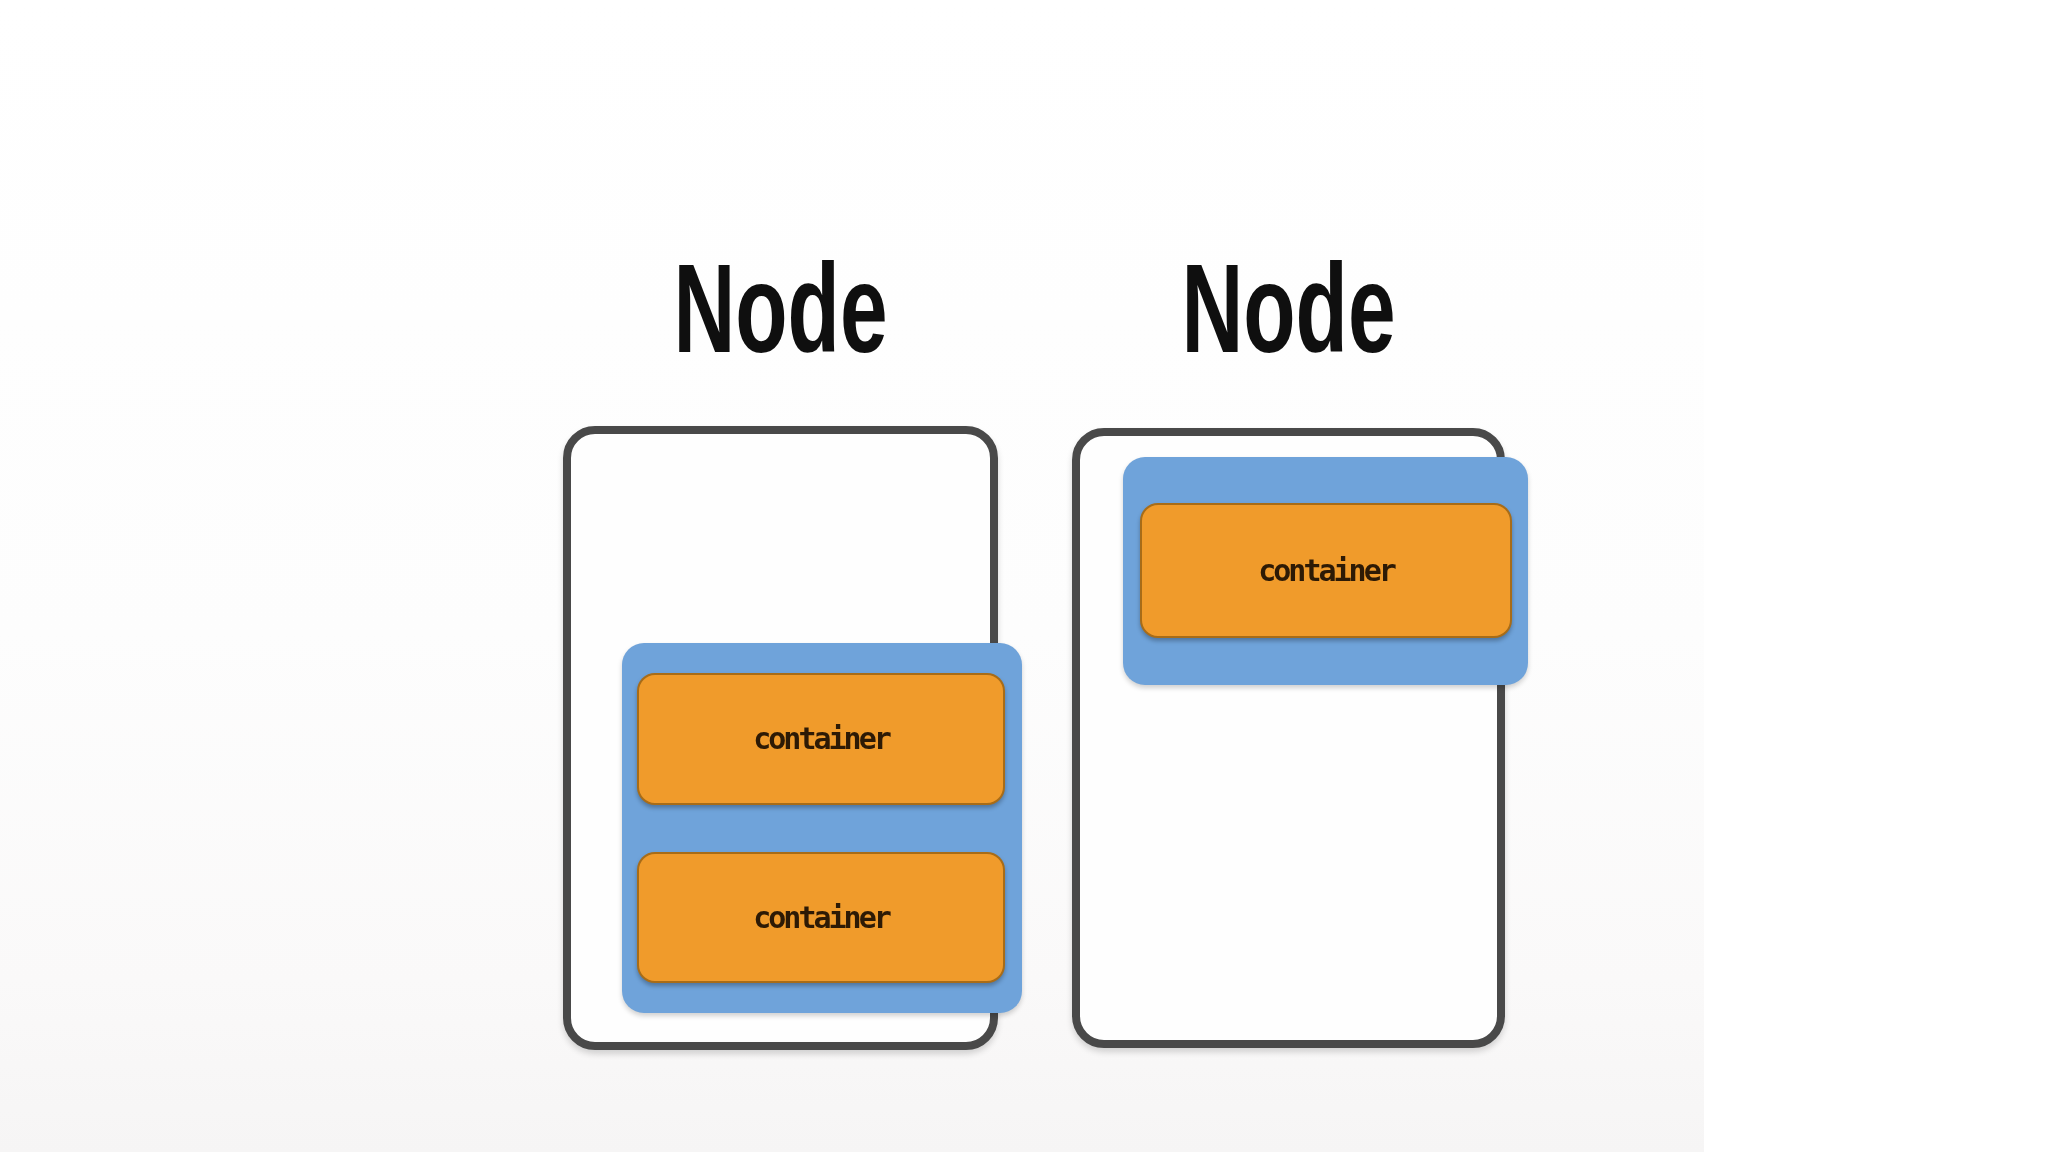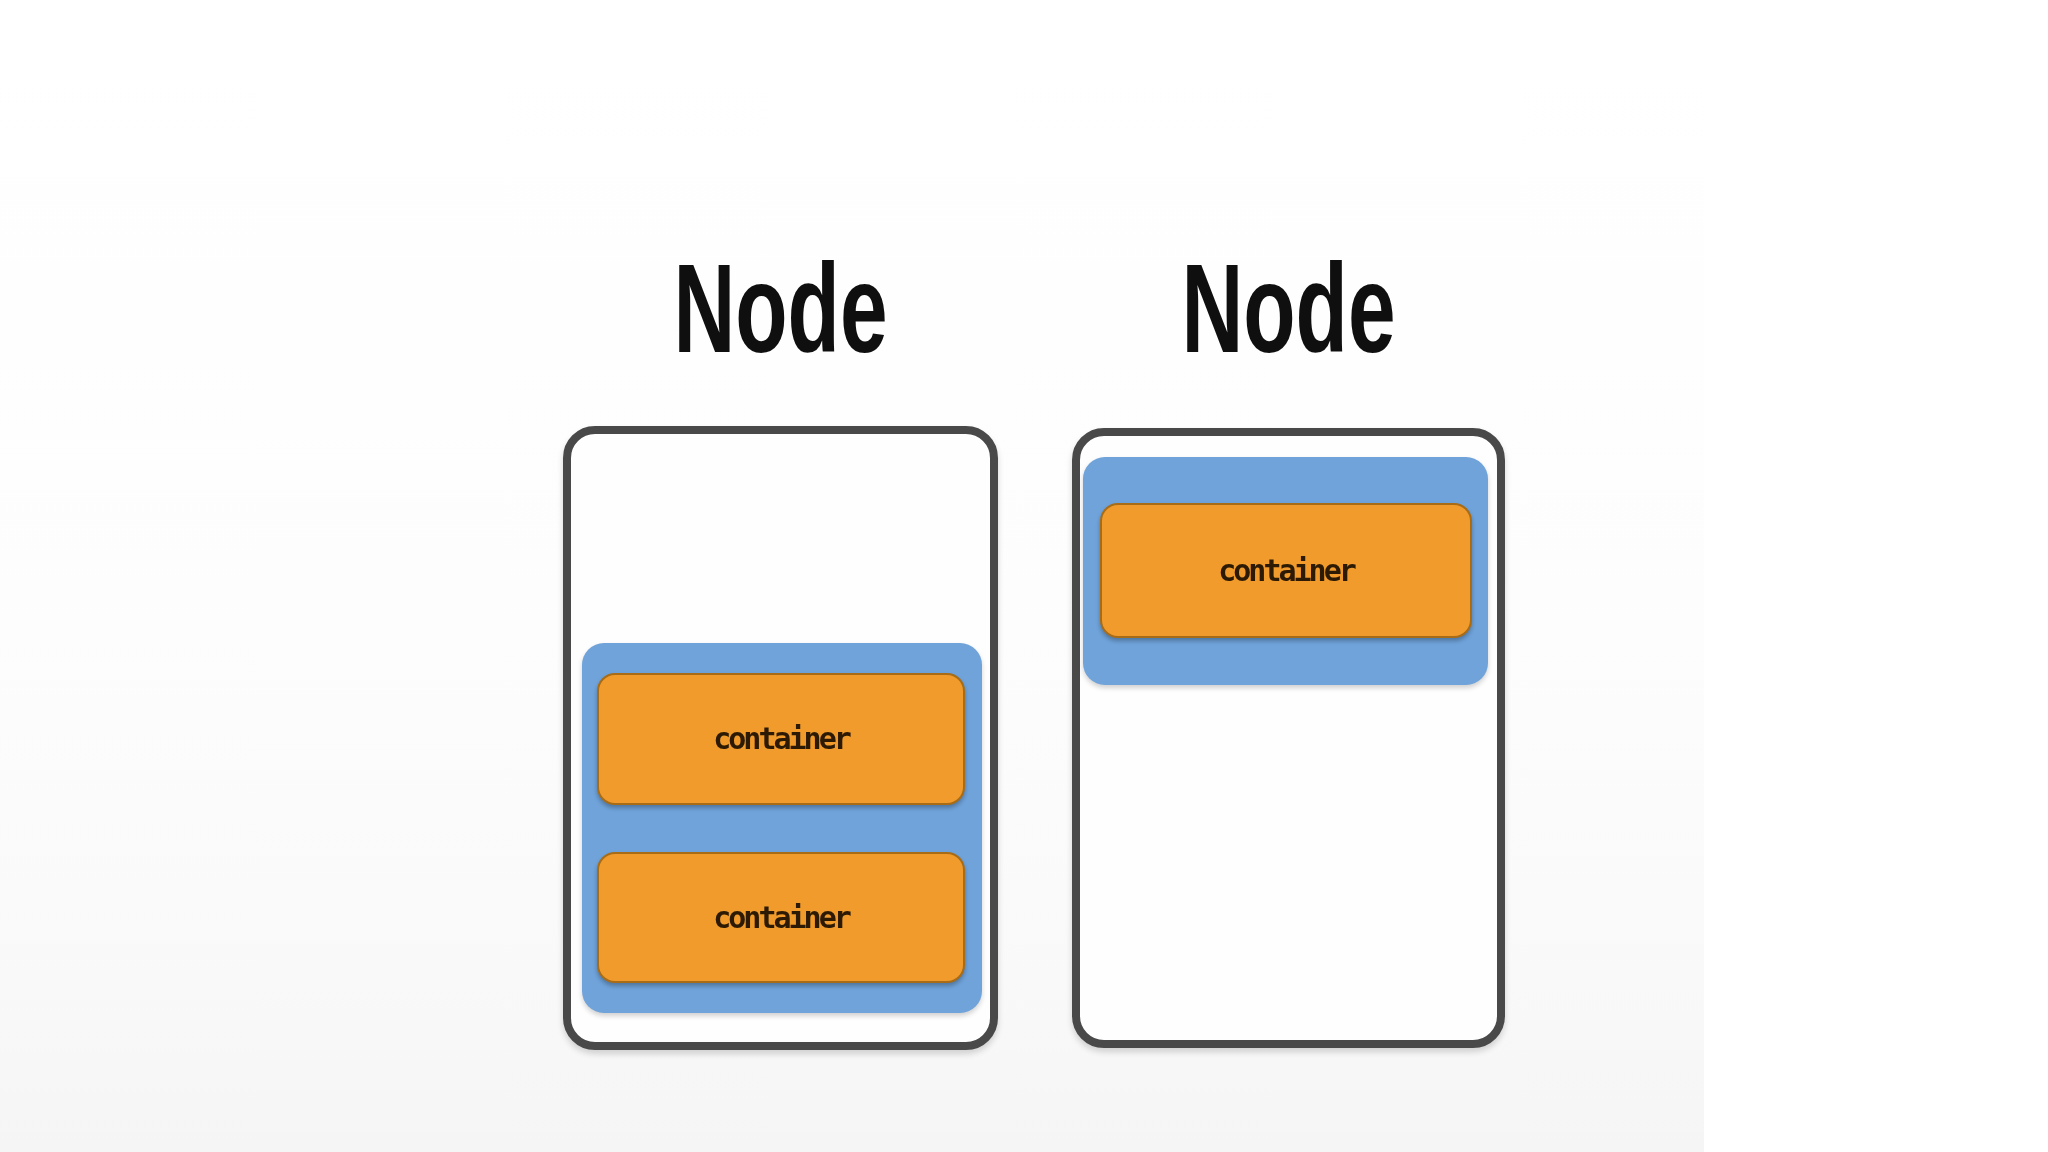--- a/index.html
+++ b/index.html
@@ -48,20 +48,21 @@
 
   
   .pod {
     position: absolute;
     box-sizing: border-box;
     background: #6fa3da;
     border-radius: 22px;
     box-shadow: 0 3px 5px rgba(0,0,0,0.18);
     display: flex;
     flex-direction: column;
+    margin-left: 40px;
   }
   .pod.pod-left {
     left: 11px; top: 209px;
     width: 400px; height: 370px;
     padding: 30px 17px 30px 15px;
     gap: 47px;
   }
   .pod.pod-right {
     left: 3px; top: 21px;
     width: 405px; height: 228px;

